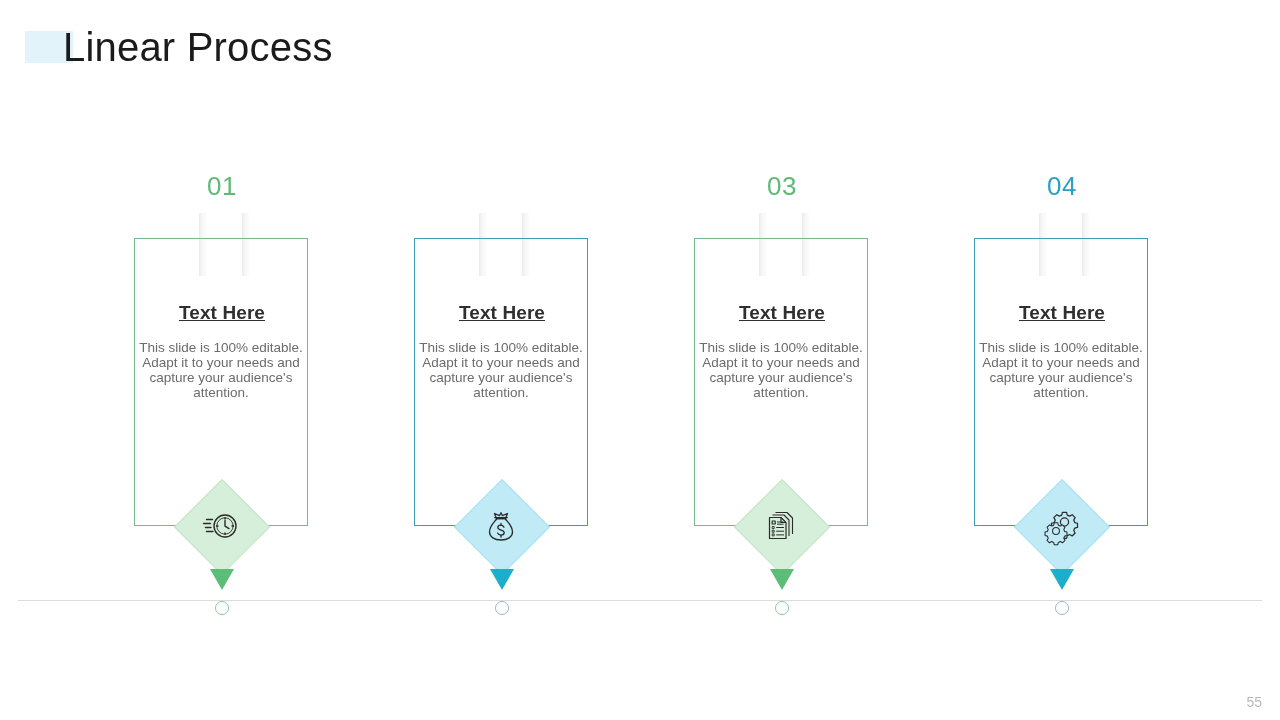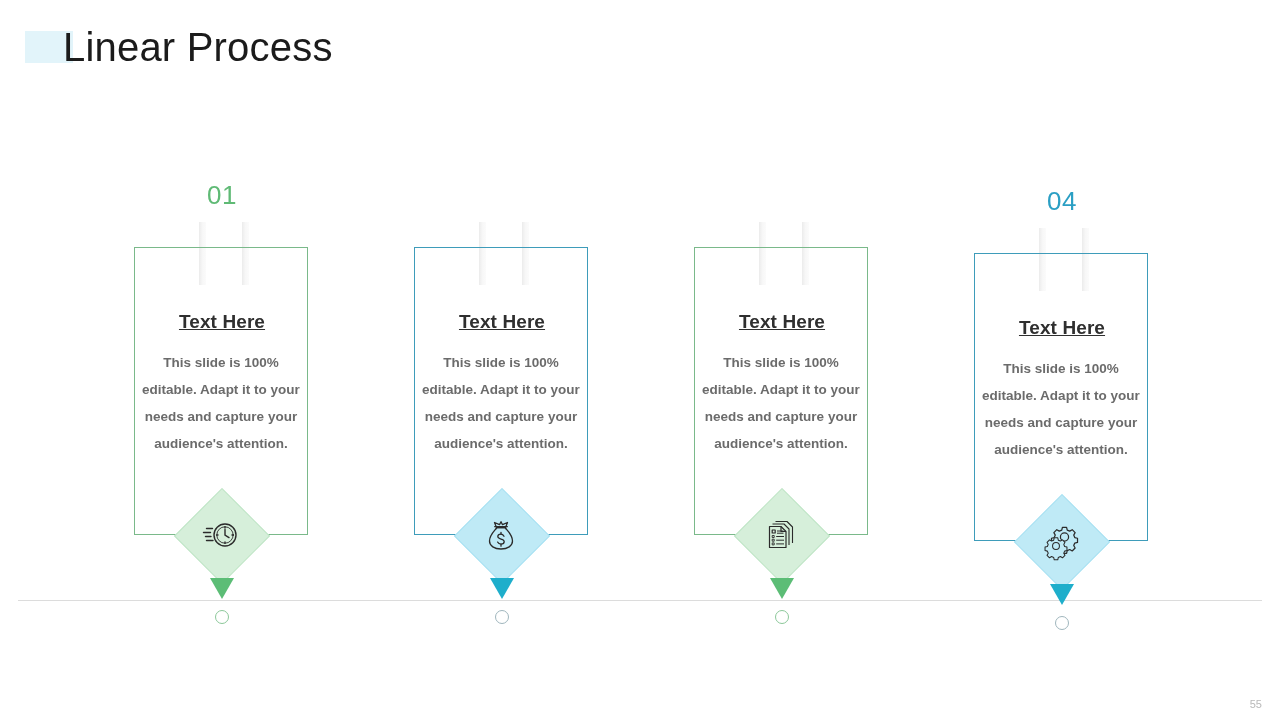--- a/index.html
+++ b/index.html
@@ -43,28 +43,28 @@
   #timeline-line {
     position: absolute;
     left: 18px; top: 600px;
     width: 1244px; height: 1px;
     background: #dcdcdc;
   }
 
   
   .column {
     position: absolute;
-    top: 17px;
+    top: 8px;
     width: 280px;
     height: 676px;
   }
   .col-1 { left: 82px; }
   .col-2 { left: 362px; }
   .col-3 { left: 642px; }
-  .col-4 { left: 922px; margin-top: 6px; }
+  .col-4 { left: 922px; }
 
   .step-number {
     position: absolute;
     left: 0; top: 163px;
     width: 280px;
     text-align: center;
     font-size: 26px;
     font-weight: 400;
     letter-spacing: 0.5px;
   }
@@ -104,23 +104,22 @@
     color: #2f2f2f;
     letter-spacing: 0.1px;
     text-decoration: underline;
   }
   .card-body {
     position: absolute;
     left: 52px; top: 332px;
     width: 174px;
     text-align: center;
     font-size: 13.5px;
-    line-height: 27px;
+    line-height: 15px;
     color: #6b6b6b;
-    font-weight: bold;
   }
 
   
   .diamond {
     position: absolute;
     left: 93px; top: 472px;
     width: 92px; height: 92px;
   }
   .diamond-shape {
     position: absolute;
@@ -151,21 +150,21 @@
     background: #ffffff;
     box-sizing: border-box;
   }
   .node-circle.green { border: 1.3px solid #8cc89a; }
   .node-circle.blue  { border: 1.3px solid #9fb6bd; }
 
   
   #page-number {
     position: absolute;
     right: 18px; bottom: 10px;
-    font-size: 11px;
+    font-size: 14px;
     color: #b9b9b9;
   }
 </style>
 </head>
 <body>
 
 <div id="title-area">
   <div id="title-highlight"></div>
   <div id="page-title">Linear Process</div>
 </div>
@@ -229,20 +228,21 @@
 
   <div class="arrow-marker">
     <svg viewBox="0 0 24 22" width="24" height="22">
         <polygon points="0,0 24,0 12,21" fill="#1eaecb"></polygon>
       </svg>
   </div>
   <div class="node-circle blue"></div>
 </div>
 
 <div class="column col-3">
+  <div class="step-number" style="color:#5fba75">03</div>
 
   <div class="ribbon left"></div>
   <div class="ribbon right"></div>
 
   <div class="card-box"></div>
 
   <div class="card-title">Text Here</div>
   <div class="card-body">This slide is 100% editable. Adapt it to your needs and capture your audience's attention.</div>
 
   <div class="diamond">

